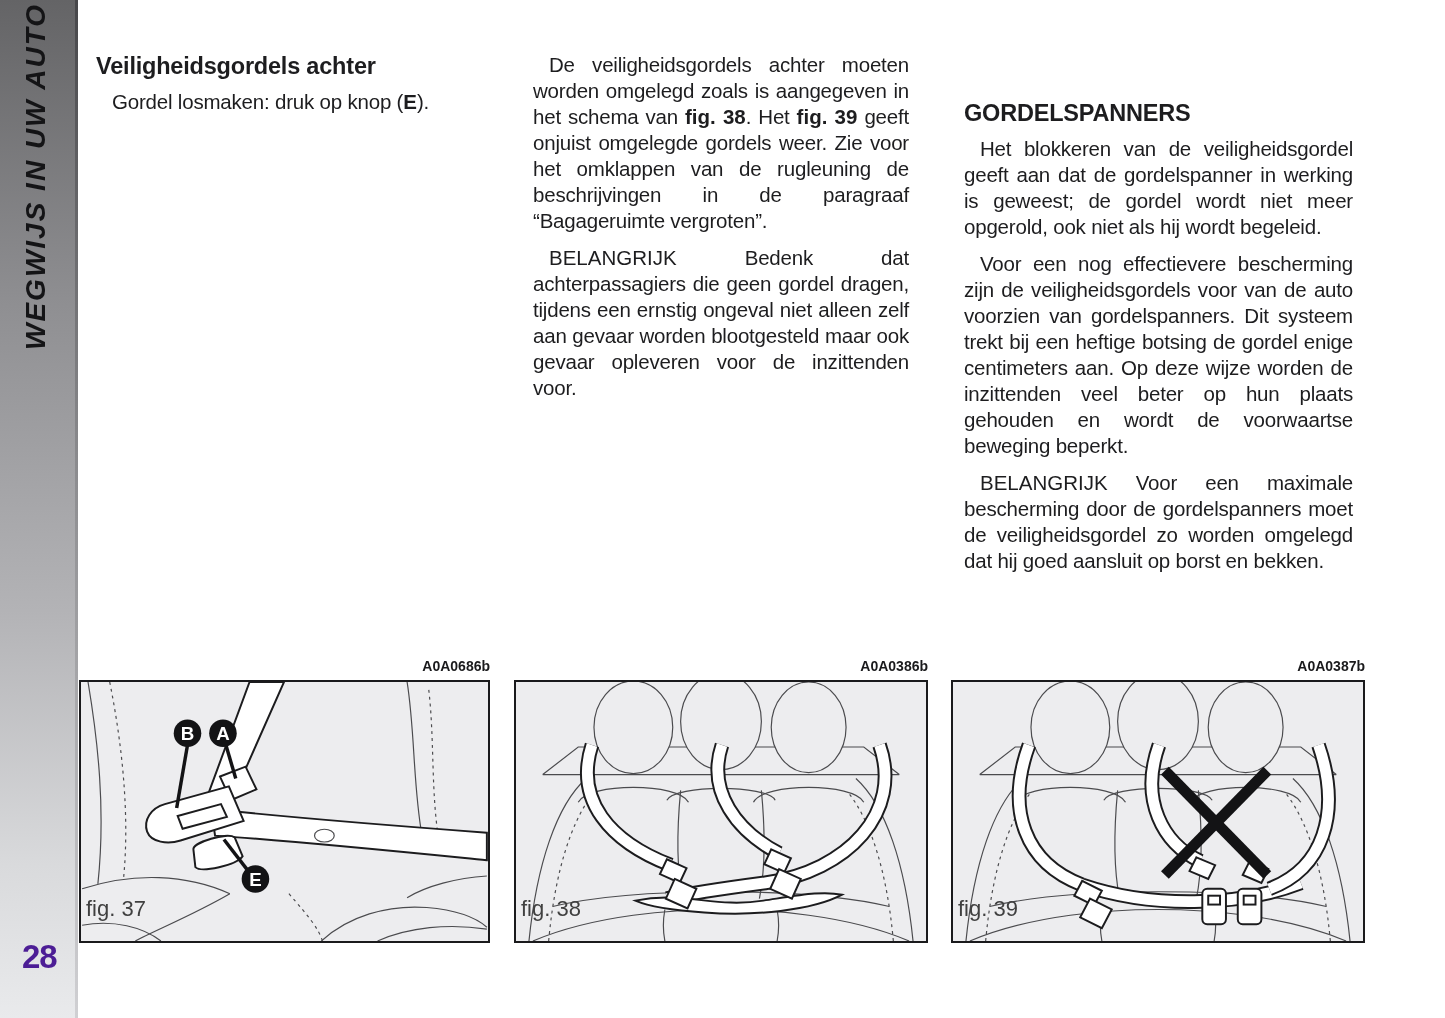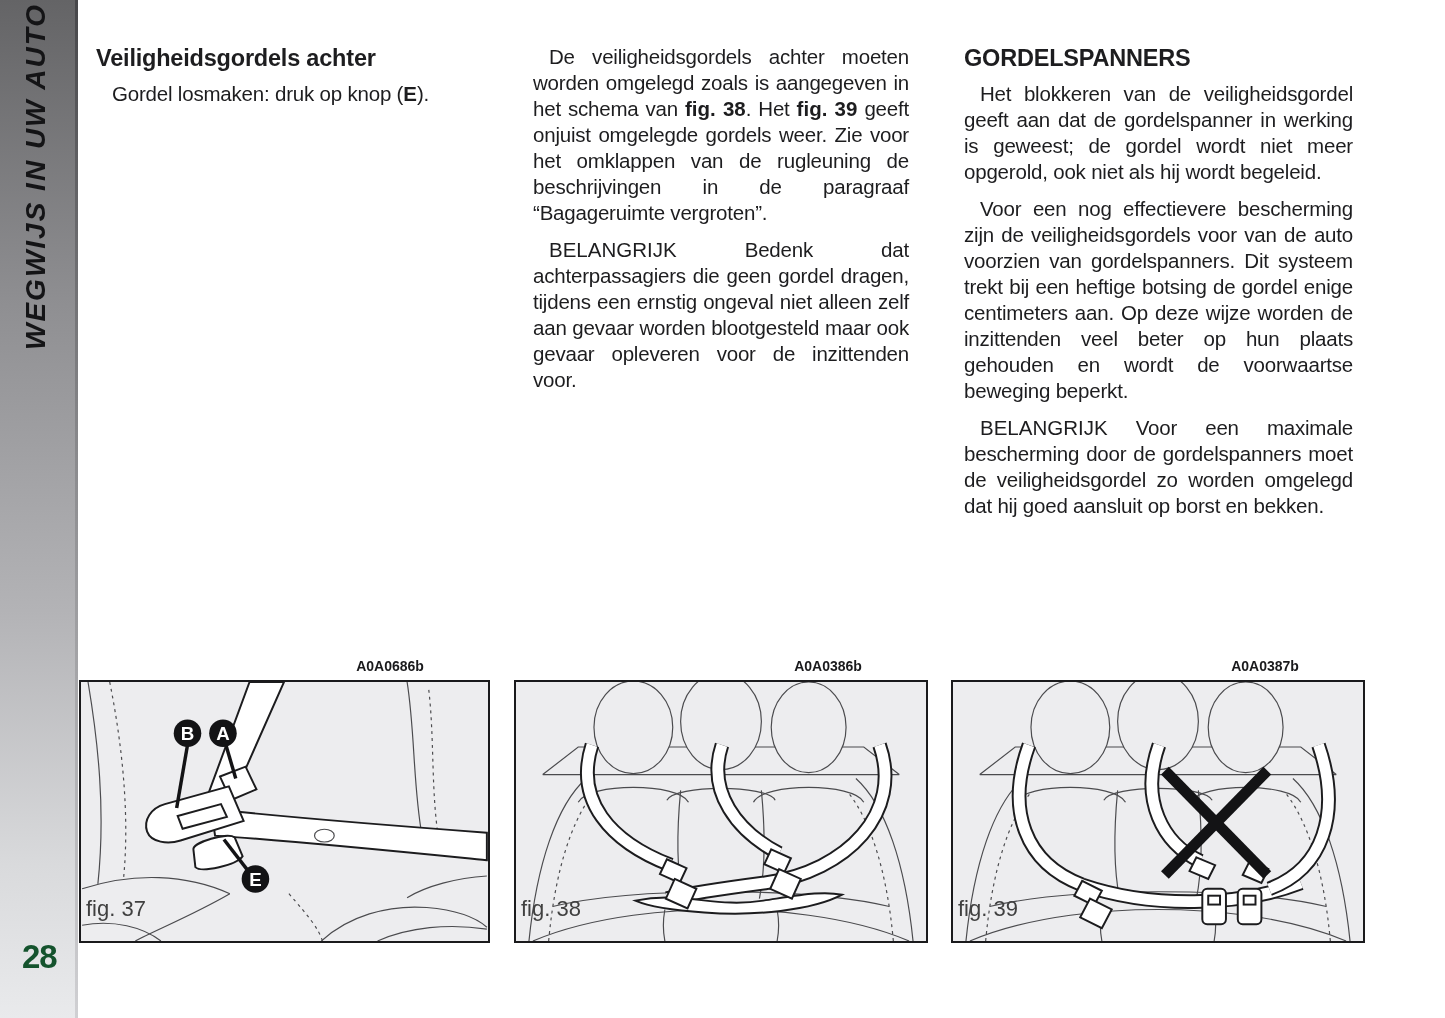--- a/index.html
+++ b/index.html
@@ -16,39 +16,39 @@
   }
   .sidebar-label {
     position:absolute; left:20px; top:350px;
     transform:rotate(-90deg); transform-origin:top left;
     white-space:nowrap;
     font-weight:bold; font-style:italic; font-size:28px; letter-spacing:2px;
     color:#141416;
   }
   .page-number {
     position:absolute; left:22px; top:938px;
-    font-weight:bold; font-size:33px; color:#14532d; letter-spacing:-1px;
-  }
-
-  .col { position:absolute; top:44px; text-align:justify; font-size:20.5px; line-height:26px; letter-spacing:-0.2px; }
+    font-weight:bold; font-size:33px; color:#4c1d95; letter-spacing:-1px;
+  }
+
+  .col { position:absolute; top:52px; text-align:justify; font-size:20.5px; line-height:26px; letter-spacing:-0.2px; }
   .col-1 { left:96px;  width:378px; }
   .col-2 { left:533px; width:376px; }
-  .col-3 { left:964px; width:389px; }
+  .col-3 { left:964px; width:389px;margin-top:47px; }
   .col h2 { font-size:23.5px; line-height:28px; margin:0 0 9px 0; letter-spacing:-0.2px; text-align:left; }
   .col p { margin:0 0 11px 0; text-indent:16px; }
   .col b { letter-spacing:0; }
   .imp { font-weight:normal; }
 
   .figure { position:absolute; top:680px; height:263px; border:2px solid #1a1a1c; background:#ededef; }
   .fig-37 { left:79px;  width:411px; }
   .fig-38 { left:514px; width:414px; }
   .fig-39 { left:951px; width:414px; }
   .figure svg { display:block; width:100%; height:100%; }
 
-  .fig-code { position:absolute; top:658px; font-weight:bold; font-size:14px; color:#1a1a1c; text-align:center; }
+  .fig-code { position:absolute; top:658px; font-weight:bold; font-size:14px; color:#1a1a1c; text-align:right; }
   .code-37 { left:290px;  width:200px; }
   .code-38 { left:728px;  width:200px; }
   .code-39 { left:1165px; width:200px; }
 
   .fig-caption { position:absolute; top:896px; font-size:22px; color:#404040; }
   .cap-37 { left:86px; }
   .cap-38 { left:521px; }
   .cap-39 { left:958px; }
 
   .seatline { stroke:#4b4b4e; stroke-width:1.2; fill:none; }

